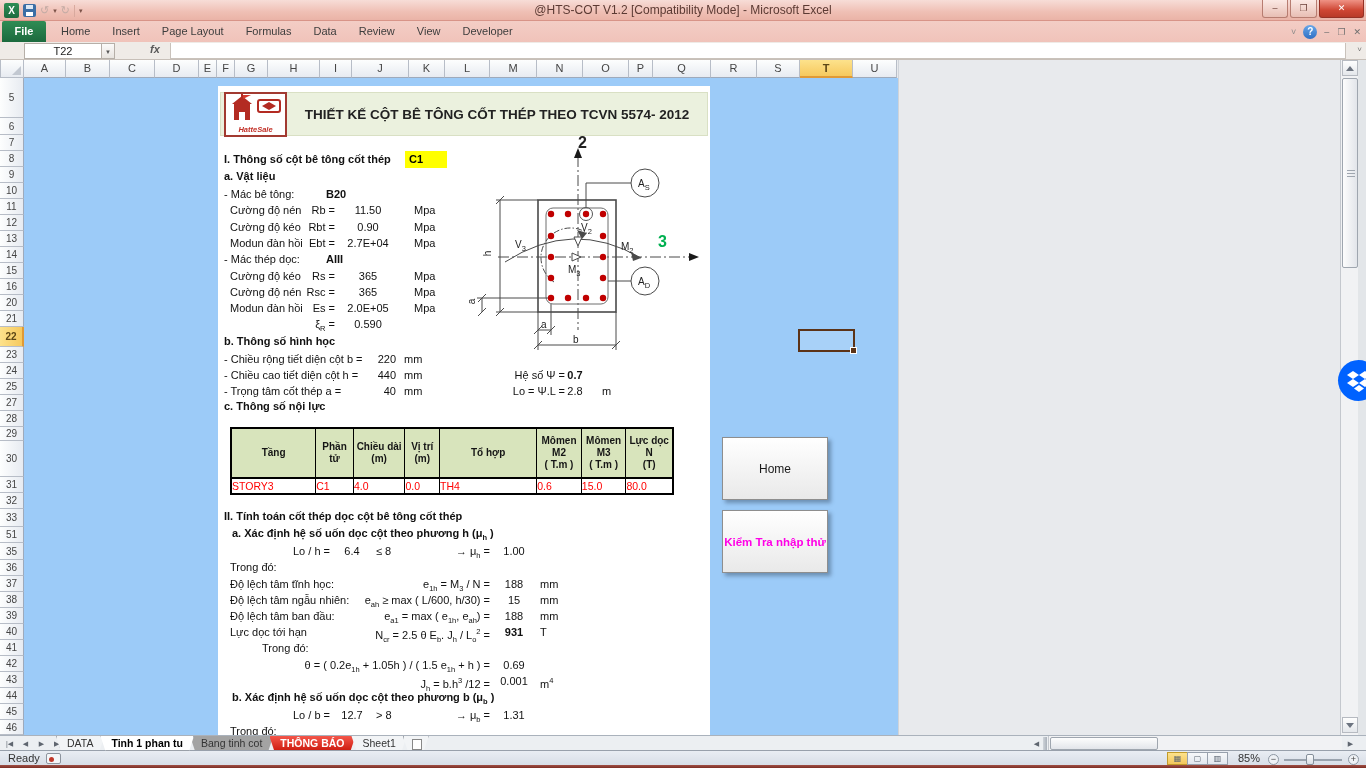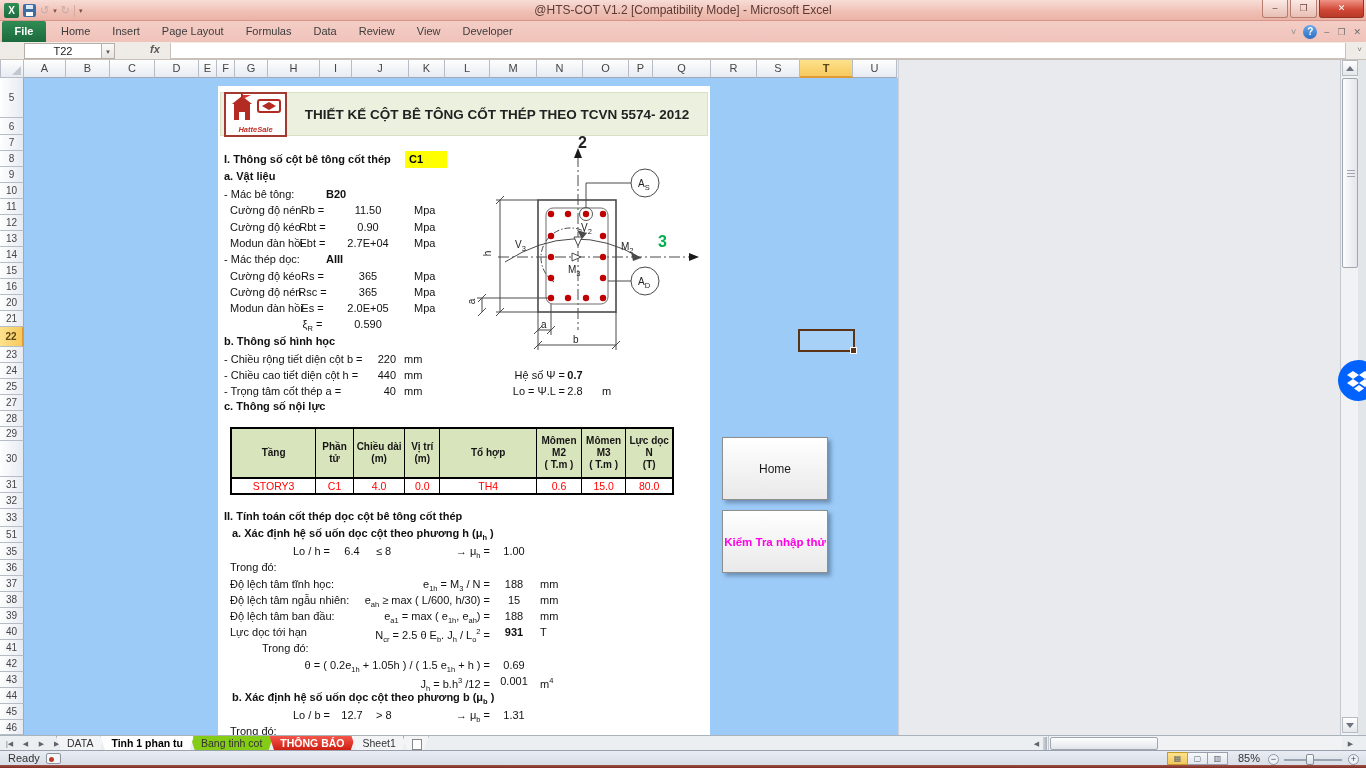--- a/index.html
+++ b/index.html
@@ -83,37 +83,37 @@
   .bandtitle{ position:absolute; left:70px; right:4px; top:0; height:44px; text-align:center; line-height:44px;
     font-size:13.5px; font-weight:bold; color:#222;}
   .logo{ position:absolute; left:6px; top:6px; width:63px; height:45px; background:#fff; border:2px solid #a23a31; }
   .logotext{ position:absolute; left:0; right:0; bottom:1px; text-align:center; font-size:7.5px; font-weight:bold; color:#c23027; font-style:italic;}
   .ln{ position:absolute; height:15px; line-height:15px; font-size:11px; white-space:nowrap; color:#111;}
   .b{ font-weight:bold; }
   .c1cell{ position:absolute; left:187px; top:65px; width:42px; height:17px; background:#ffff00;
     font-size:11px; font-weight:bold; line-height:17px; padding-left:4px;}
   .srow,.grow,.crow,.rrow{ position:absolute; left:0; width:100%; height:16px; }
   .srow span,.grow span,.crow span,.rrow span{ position:absolute; font-size:11px; line-height:16px; white-space:nowrap; color:#111;}
-  .m-lbl{ left:12px;} .m-lbl.dash{ left:6px;} .m-sym{ left:60px; width:69px; text-align:center;}
+  .m-lbl{ left:12px;} .m-lbl.dash{ left:6px;} .m-sym{ left:48px; width:69px; text-align:right;}
   .m-val{ left:123px; width:54px; text-align:center;} .m-unit{ left:196px;} .m-grade{ left:108px; font-weight:bold;}
   .g-lbl{ left:6px;} .g-val{ left:138px; width:40px; text-align:right; color:#f00;} .g-unit{ left:186px;}
   .g-xlbl{ left:270px; width:77px; text-align:right;} .g-xval{ left:335px; width:44px; text-align:center;} .g-xunit{ left:384px;}
   .xred{ color:#f00; font-weight:bold;}
   .c-lbl{ left:12px;} .c-frm{ left:60px; width:212px; text-align:right;} .c-val{ left:276px; width:40px; text-align:center;} .c-unit{ left:322px;}
   .r-lhs{ left:40px; width:72px; text-align:right;} .r-v1{ left:116px; width:36px; text-align:center;} .r-cond{ left:158px;}
   .r-arrow{ left:212px; width:60px; text-align:right;} .r-res{ left:276px; width:40px; text-align:center;}
 
   
   .ftable{ position:absolute; left:12px; top:341px; width:444px; border:2px solid #000; }
   .ftr{ display:flex; }
   .fth{ height:48px; background:#d8e4bc; border-right:1px solid #000; font-size:10px; font-weight:bold; color:#151515;
     display:flex; align-items:center; justify-content:center; text-align:center; white-space:pre-line; line-height:1.2;}
   .fth:last-child,.ftd:last-child{ border-right:none;}
   .fhead{ border-bottom:2px solid #000;}
-  .ftd{ height:14px; border-right:1px solid #000; font-size:10.5px; color:#f00; text-align:center; line-height:14px;}
+  .ftd{ height:14px; border-right:1px solid #000; font-size:10.5px; color:#f00; text-align:left; line-height:14px;}
 
   
   .diag{ position:absolute; left:455px; top:136px; width:250px; height:230px; }
   .dlabel{ position:absolute; font-size:10px; color:#222; white-space:nowrap; line-height:11px;}
   .daxis{ font-size:16px; font-weight:bold; }
   .drot{ transform:rotate(-90deg); }
 
   
   .mbtn{ position:absolute; left:722px; width:106px; height:63px; background:linear-gradient(#ffffff,#e9e9e9);
     border:1px solid #8e8e8e; box-shadow:3px 3px 4px rgba(50,70,95,.45); display:flex; align-items:center; justify-content:center;
@@ -125,21 +125,21 @@
   .acell:after{ content:""; position:absolute; right:-4px; bottom:-4px; width:5px; height:5px; background:#5c3317; border:1px solid #fff;}
 
   
   .tabrow{ position:absolute; left:0; top:735px; width:1366px; height:15px; background:#eceff2; border-top:1px solid #aab2bc;}
   .navbtns{ position:absolute; left:3px; top:1px; display:flex; gap:3px;}
   .navb{ width:13px; height:13px; font-size:7px; color:#5f6670; text-align:center; line-height:13px;}
   .stabs{ position:absolute; left:56px; top:0; display:flex; height:15px;}
   .stab{ height:15px; line-height:14px; padding:0 10px; font-size:10.5px; color:#333; background:#f2f4f6;
     border:1px solid #9aa0a8; border-top:none; clip-path:polygon(0 0,100% 0,calc(100% - 5px) 100%,5px 100%); margin-right:-4px;}
   .stab.active{ background:#fff; font-weight:bold; color:#000; z-index:3; position:relative;}
-  .stab.green{ background:#84cc16; }
+  .stab.green{ background:#a3a3a3; }
   .stab.red{ background:linear-gradient(#f4564a,#cf1e12); color:#fff; font-weight:bold; }
   .instab{ height:15px; width:26px; background:#f2f4f6; border:1px solid #9aa0a8; border-top:none;
     clip-path:polygon(0 0,100% 0,calc(100% - 5px) 100%,5px 100%); margin-right:-4px; position:relative;}
   .instab:before{ content:""; position:absolute; left:8px; top:3px; width:8px; height:9px; background:#fff; border:1px solid #888;}
   .hleft{ position:absolute; left:1030px; top:1px; width:13px; height:13px; font-size:7px; color:#5f6670; text-align:center; line-height:13px;}
   .hsplit{ position:absolute; left:1043px; top:1px; width:4px; height:13px; background:linear-gradient(90deg,#cfd4da,#aab1ba);}
   .htrack{ position:absolute; left:1048px; top:0; width:294px; height:15px; background:#f1f2f4; border-left:1px solid #c4c8ce;}
   .hthumb{ position:absolute; left:1050px; top:1px; width:108px; height:13px; background:linear-gradient(#fdfdfd,#e2e5ea);
     border:1px solid #9fa6af; border-radius:2px;}
   .hright{ position:absolute; left:1344px; top:1px; width:13px; height:13px; font-size:7px; color:#5f6670; text-align:center; line-height:13px;}

